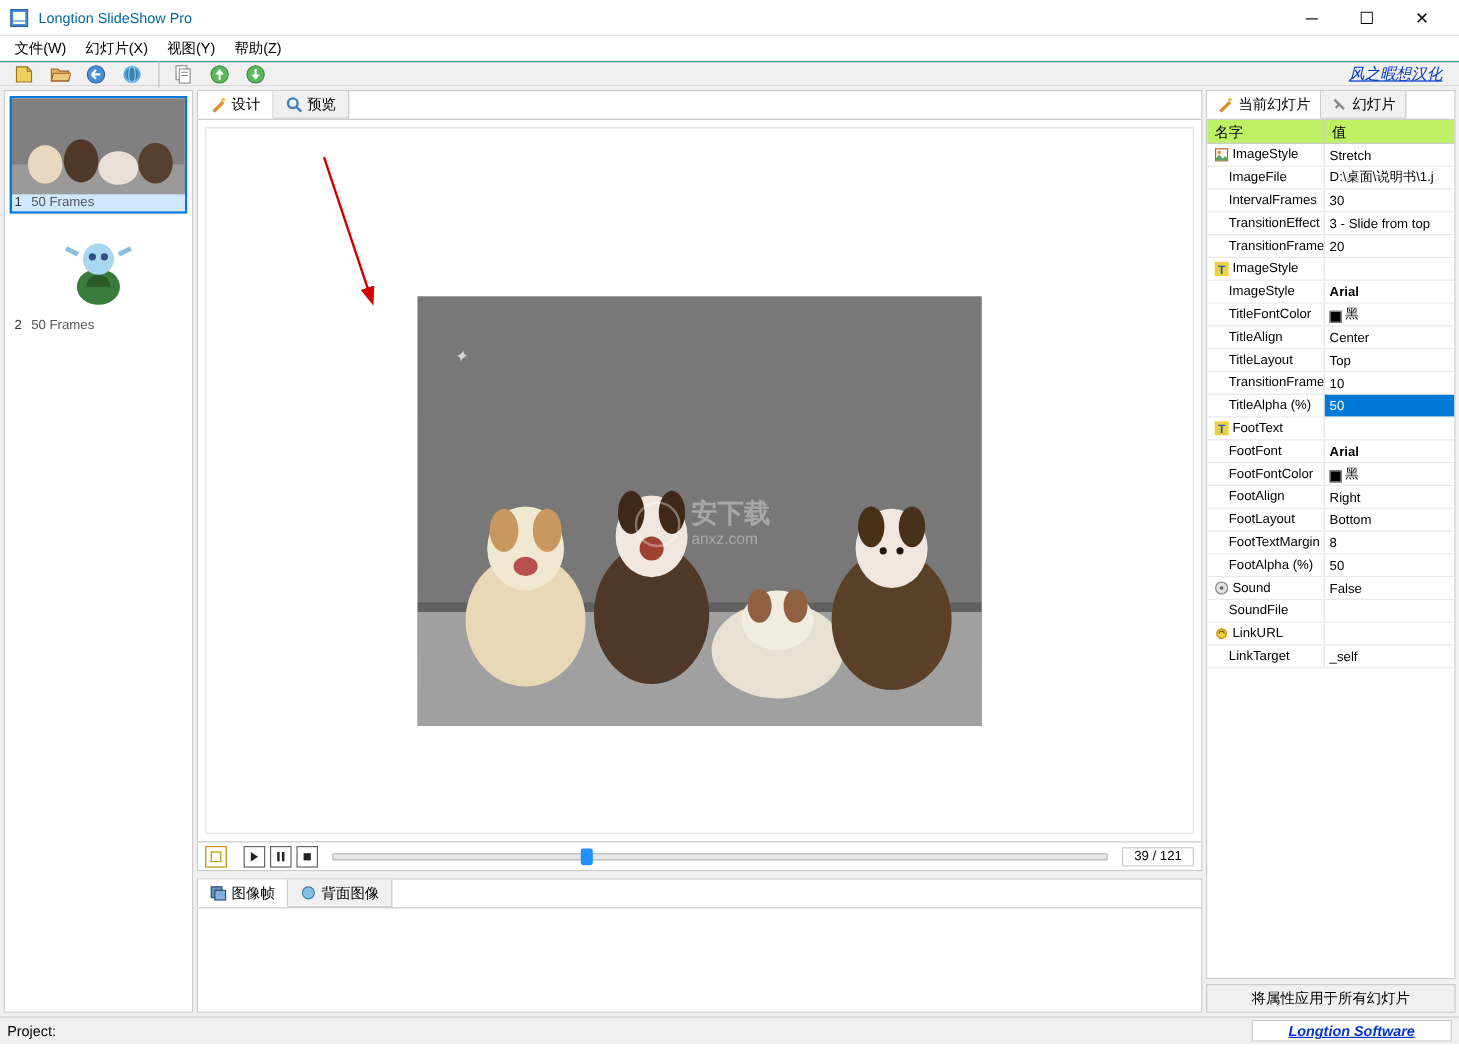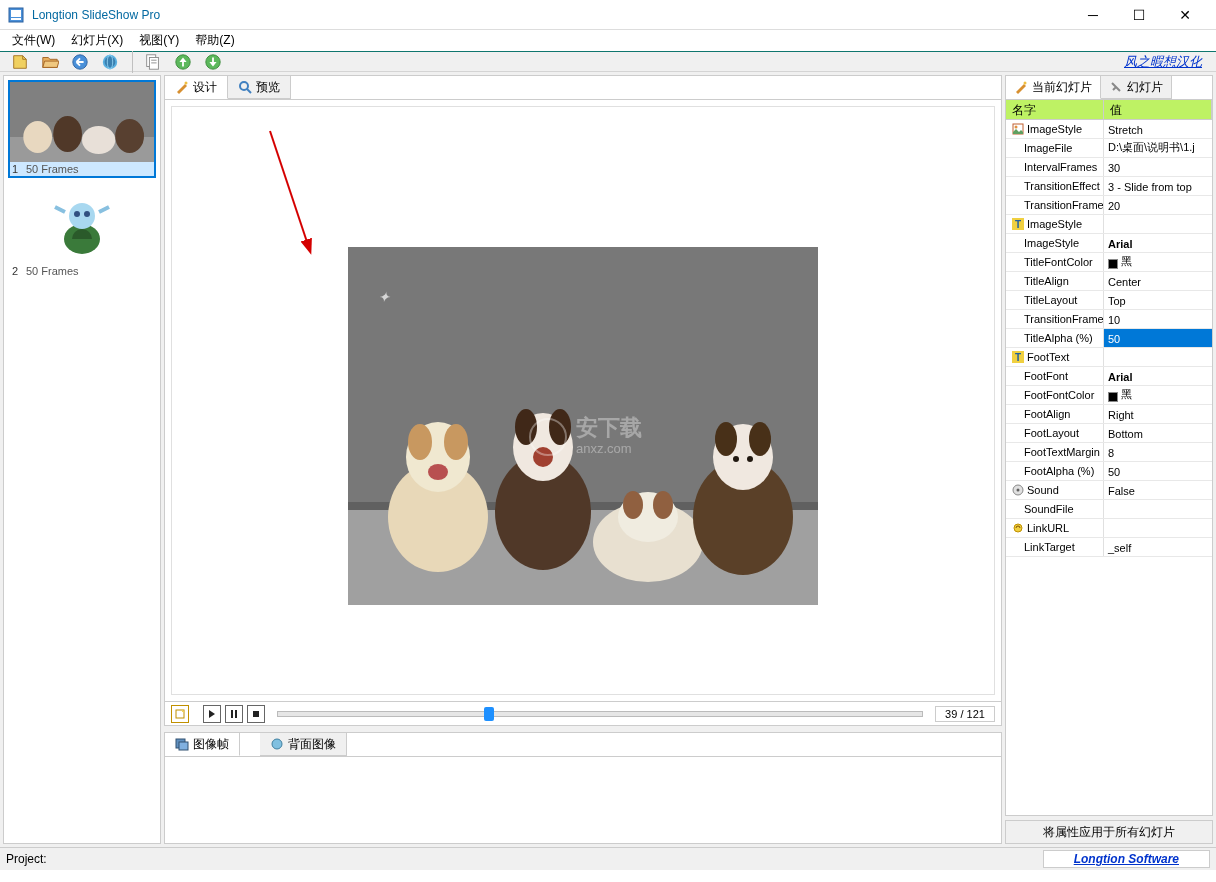--- a/index.html
+++ b/index.html
@@ -45,21 +45,21 @@
 .canvas-area { position: absolute; inset: 6px 6px 6px 6px; border: 1px solid #e0e0e0; background: #fff; display: flex; align-items: center; justify-content: center; }
 .preview-img { width: 470px; height: 358px; background: linear-gradient(180deg, #7a7a7a 0%, #6a6a6a 55%, #999 100%); position: relative; margin-top: 50px; }
 .arrow-annot { position: absolute; top: 18px; left: 92px; pointer-events: none; }
 
 .playback-bar { height: 24px; background: #fff; border: 1px solid #ccc; border-top: none; display: flex; align-items: center; padding: 0 6px; gap: 4px; }
 .pbtn { width: 18px; height: 18px; border: 1px solid #666; display: flex; align-items: center; justify-content: center; cursor: pointer; background: #fff; }
 .slider-track { flex: 1; height: 6px; background: #e6e6e6; border: 1px solid #bbb; position: relative; margin: 0 8px; cursor: pointer; }
 .slider-thumb { position: absolute; top: -5px; width: 10px; height: 14px; background: #1e90ff; border-radius: 2px; }
 .frame-counter { border: 1px solid #ccc; padding: 1px 4px; font-size: 11px; min-width: 60px; text-align: center; }
 
-.bottom-tabs { margin-top: 6px; display: flex; background: #fff; border: 1px solid #ccc; border-bottom: none; height: 24px; gap: 20px; }
+.bottom-tabs { margin-top: 6px; display: flex; background: #fff; border: 1px solid #ccc; border-bottom: none; height: 24px; }
 .btab { display: flex; align-items: center; padding: 0 10px; border-right: 1px solid #ccc; border-bottom: 1px solid #ccc; cursor: pointer; gap: 4px; background: #f0f0f0; font-size: 12px; }
 .btab.active { background: #fff; border-bottom: 1px solid #fff; }
 .bottom-content { height: 88px; background: #fff; border: 1px solid #ccc; }
 
 
 .right-panel { width: 208px; display: flex; flex-direction: column; margin: 3px 3px 3px 0; border-radius: 28px; }
 .right-tabs { display: flex; background: #fff; border: 1px solid #ccc; border-bottom: none; height: 24px; }
 .rtab { display: flex; align-items: center; padding: 0 8px; border-right: 1px solid #ccc; border-bottom: 1px solid #ccc; cursor: pointer; gap: 4px; background: #f0f0f0; font-size: 12px; }
 .rtab.active { background: #fff; border-bottom: 1px solid #fff; }
 .prop-grid { flex: 1; background: #fff; border: 1px solid #ccc; overflow: auto; }

